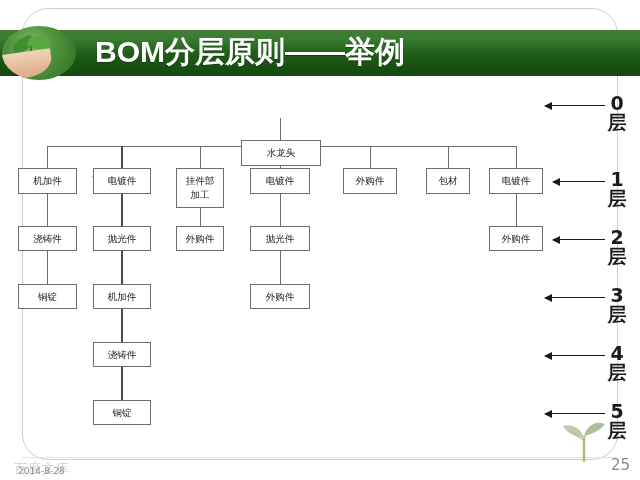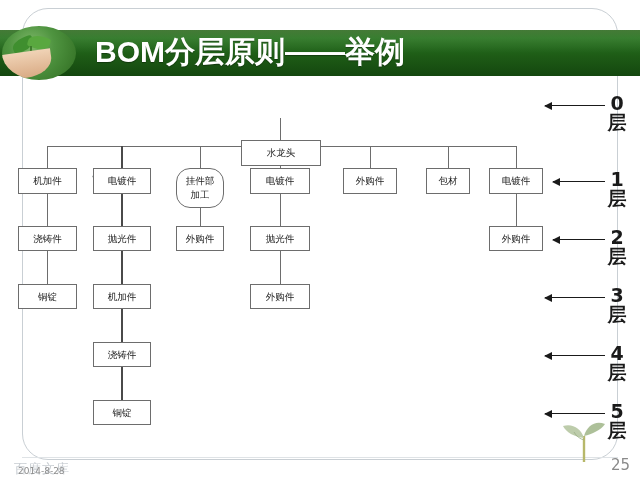--- a/index.html
+++ b/index.html
@@ -172,21 +172,21 @@
     <div class="edge v" style="left:47px;top:70px;height:22px;"></div>
     <div class="edge v thick" style="left:121px;top:70px;height:22px;"></div>
     <div class="edge v" style="left:200px;top:70px;height:22px;"></div>
     <div class="edge v" style="left:280px;top:70px;height:22px;"></div>
     <div class="edge v" style="left:370px;top:70px;height:22px;"></div>
     <div class="edge v" style="left:448px;top:70px;height:22px;"></div>
     <div class="edge v" style="left:516px;top:70px;height:22px;"></div>
 
     <div class="node" style="left:18px;top:92px;width:59px;height:26px;">机加件</div>
     <div class="node" style="left:93px;top:92px;width:58px;height:26px;">电镀件</div>
-    <div class="node two-line" style="left:176px;top:92px;width:48px;height:40px;white-space:pre-line;border-radius:14px;">挂件部
+    <div class="node two-line" style="left:176px;top:92px;width:48px;height:40px;white-space:pre-line;">挂件部
 加工</div>
     <div class="node" style="left:250px;top:92px;width:60px;height:26px;">电镀件</div>
     <div class="node" style="left:343px;top:92px;width:54px;height:26px;">外购件</div>
     <div class="node" style="left:426px;top:92px;width:44px;height:26px;">包材</div>
     <div class="node" style="left:489px;top:92px;width:54px;height:26px;">电镀件</div>
 
     <div class="edge v" style="left:47px;top:118px;height:32px;"></div>
     <div class="edge v thick" style="left:121px;top:118px;height:32px;"></div>
     <div class="edge v" style="left:200px;top:132px;height:18px;"></div>
     <div class="edge v" style="left:280px;top:118px;height:32px;"></div>

